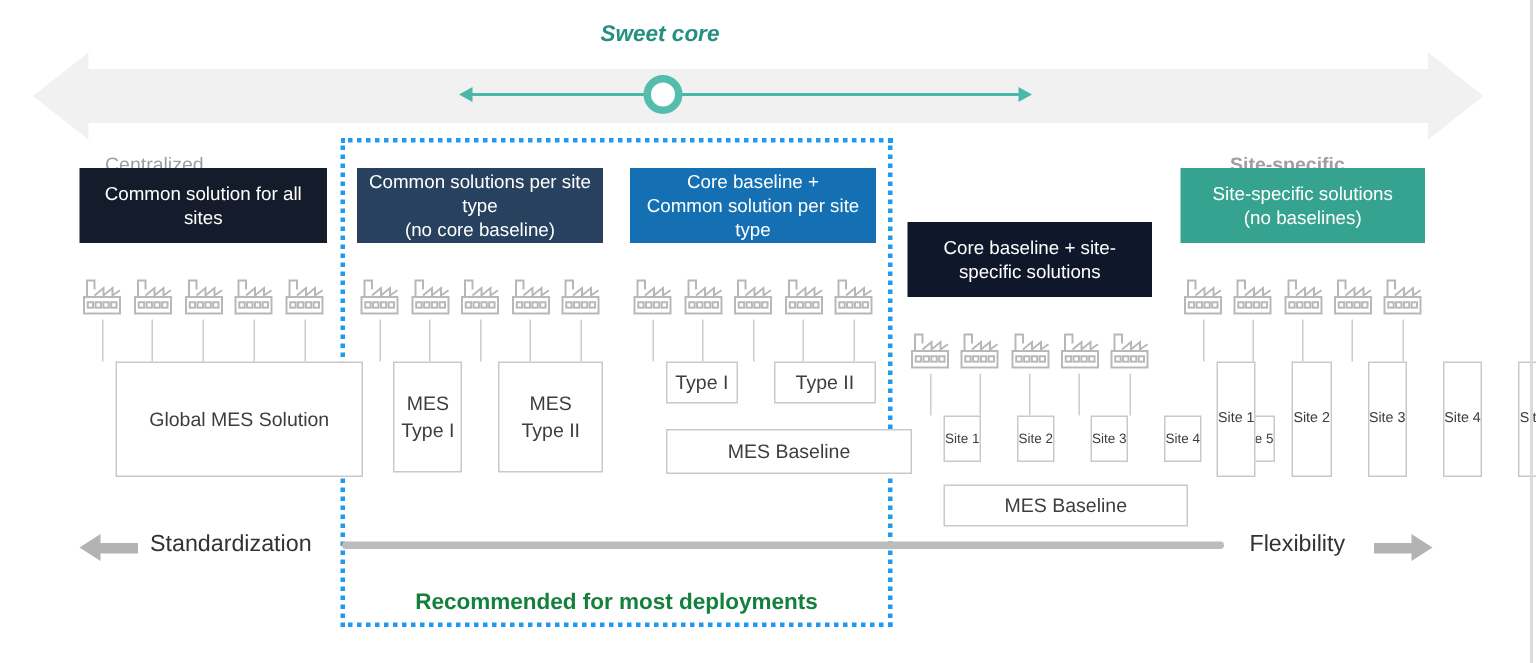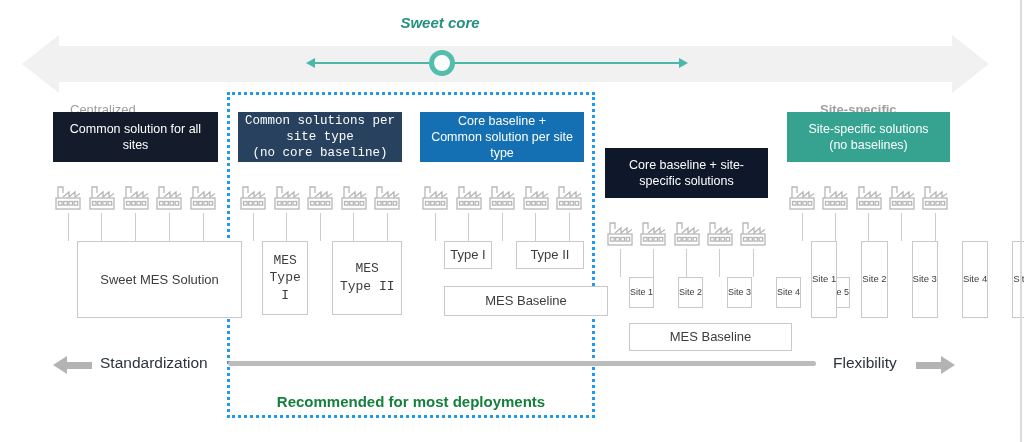--- a/index.html
+++ b/index.html
@@ -130,24 +130,24 @@
       <div class="connector-slot">
           <div class="connector-line"></div>
         </div>
       <div class="connector-slot">
           <div class="connector-line"></div>
         </div>
       <div class="connector-slot">
           <div class="connector-line"></div>
         </div>
     </div>
-    <div class="box" style="width:100%; height:77px;">Sweet MES Solution</div>
-  </div>
-
-  <div class="col" style="left:238px; width:164px;font-family:Liberation Mono, monospace;">
+    <div class="box" style="width:100%; height:77px;">Global MES Solution</div>
+  </div>
+
+  <div class="col" style="left:238px; width:164px;">
     <div class="col-header" style="background-color: rgb(39, 65, 94);">Common solutions per site type
 (no core baseline)</div>
     <div class="icons-row">
       <svg class="factory" viewBox="0 0 30 28">
           <use href="#factory-glyph"></use>
         </svg>
       <svg class="factory" viewBox="0 0 30 28">
           <use href="#factory-glyph"></use>
         </svg>
       <svg class="factory" viewBox="0 0 30 28">

